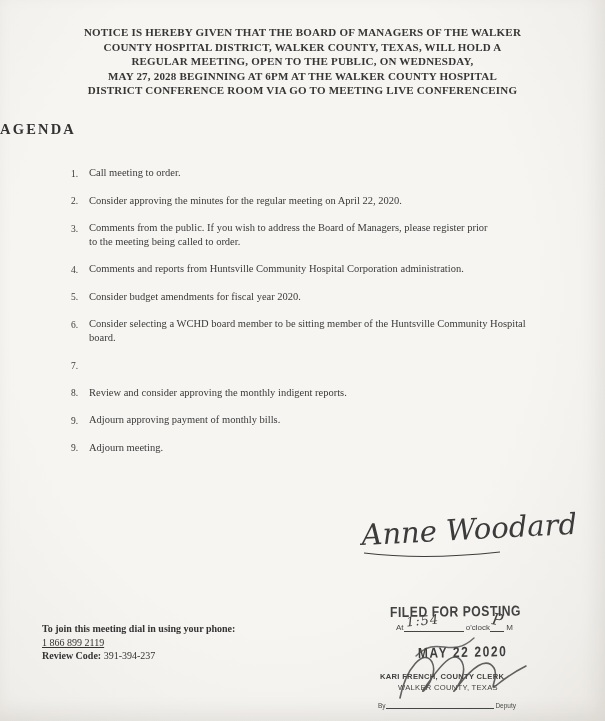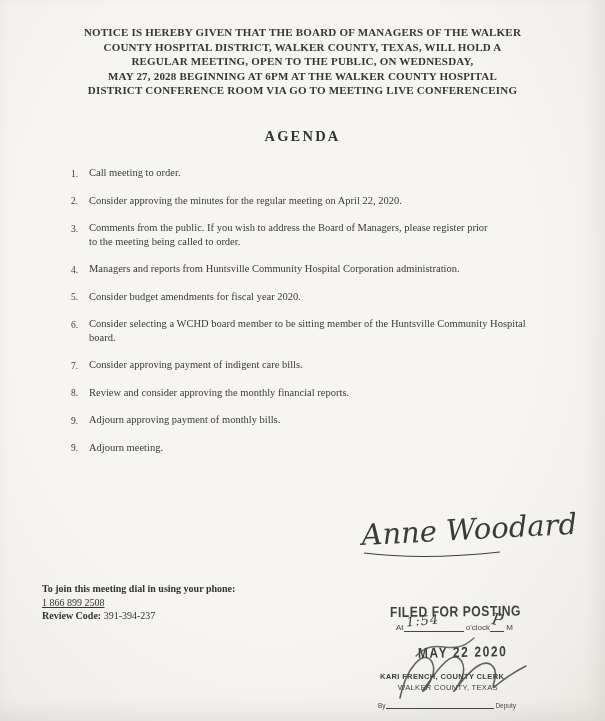--- a/index.html
+++ b/index.html
@@ -13,34 +13,33 @@
     color:#383838;
     overflow:hidden;
   }
   .notice{
     position:absolute;top:25px;left:0;width:100%;
     text-align:center;font-weight:bold;font-size:11px;line-height:14.6px;
     letter-spacing:0.2px;color:#363636;white-space:pre-line;
   }
   .agenda-title{
     position:absolute;top:121px;left:0;width:100%;
-    text-align:center;font-weight:bold;font-size:14.5px;letter-spacing:2.2px;
+    text-align:left;font-weight:bold;font-size:14.5px;letter-spacing:2.2px;
     color:#333;
-    margin-top:7px;
   }
   .agenda-list{
     position:absolute;top:166px;left:71px;width:515px;
     list-style:none;margin:0;padding:0;
   }
   .agenda-item{display:flex;margin-bottom:13px;font-size:10.5px;line-height:14px;color:#3a3a3a;}
   .agenda-item .num{flex:none;width:18px;font-size:9.5px;padding-top:0.5px;}
   .agenda-item .txt{white-space:pre-line;}
   .signature-block{position:absolute;left:360px;top:506px;width:215px;height:60px;}
   .phone-block{position:absolute;left:42px;top:582px;font-size:10px;line-height:13.5px;color:#333;}
-  .phone-block .bold{font-weight:bold;}
+  .phone-block .bold{font-weight:bold;margin-top:40px;}
   .phone-number{text-decoration:underline;}
   .stamp{
     position:absolute;left:378px;top:604px;width:190px;height:112px;
     font-family:"Liberation Sans","DejaVu Sans",sans-serif;color:#414141;
   }
   .stamp-title{
     font-weight:bold;font-size:14.5px;letter-spacing:0.6px;white-space:nowrap;
     transform:scaleX(0.84) rotate(-0.5deg);transform-origin:left center;margin-left:12px;
   }
   .at-line{font-size:8px;margin-top:3px;margin-left:18px;white-space:nowrap;color:#454545;}
@@ -83,59 +82,58 @@
         <span class="num">2.</span>
         <span class="txt">Consider approving the minutes for the regular meeting on April 22, 2020.</span>
       </li>
       <li class="agenda-item">
         <span class="num">3.</span>
         <span class="txt">Comments from the public. If you wish to address the Board of Managers, please register prior
 to the meeting being called to order.</span>
       </li>
       <li class="agenda-item">
         <span class="num">4.</span>
-        <span class="txt">Managers and reports from Huntsville Community Hospital Corporation administration.</span>
+        <span class="txt">Comments and reports from Huntsville Community Hospital Corporation administration.</span>
       </li>
       <li class="agenda-item">
         <span class="num">5.</span>
         <span class="txt">Consider budget amendments for fiscal year 2020.</span>
       </li>
       <li class="agenda-item">
         <span class="num">6.</span>
         <span class="txt">Consider selecting a WCHD board member to be sitting member of the Huntsville Community Hospital
 board.</span>
       </li>
       <li class="agenda-item">
         <span class="num">7.</span>
-        <span class="txt">Consider approving payment of indigent care bills.</span>
       </li>
       <li class="agenda-item">
         <span class="num">8.</span>
-        <span class="txt">Review and consider approving the monthly financial reports.</span>
+        <span class="txt">Review and consider approving the monthly indigent reports.</span>
       </li>
       <li class="agenda-item">
         <span class="num">9.</span>
         <span class="txt">Adjourn approving payment of monthly bills.</span>
       </li>
       <li class="agenda-item">
         <span class="num">9.</span>
         <span class="txt">Adjourn meeting.</span>
       </li>
     </ol>
 
   <div class="signature-block">
     <svg width="215" height="60" viewBox="0 0 215 60">
       <path d="M4 47 C 45 52, 95 51, 140 46" fill="none" stroke="#3d3d3d" stroke-width="1.1"></path>
       <text x="2" y="39" font-family="'DejaVu Serif',serif" font-style="italic" font-size="29" fill="#3b3b3b" transform="rotate(-3 2 39)">Anne Woodard</text>
     </svg>
   </div>
 
   <div class="phone-block">
     <div class="bold">To join this meeting dial in using your phone:</div>
-    <div class="phone-number">1 866 899 2508</div>
+    <div class="phone-number">1 866 899 2119</div>
     <div>
       <span class="bold">Review Code:</span>
       <span>391-394-237</span>
     </div>
   </div>
 
   <div class="stamp">
     <div class="stamp-title">FILED FOR POSTING</div>
 
     <div class="at-line">

